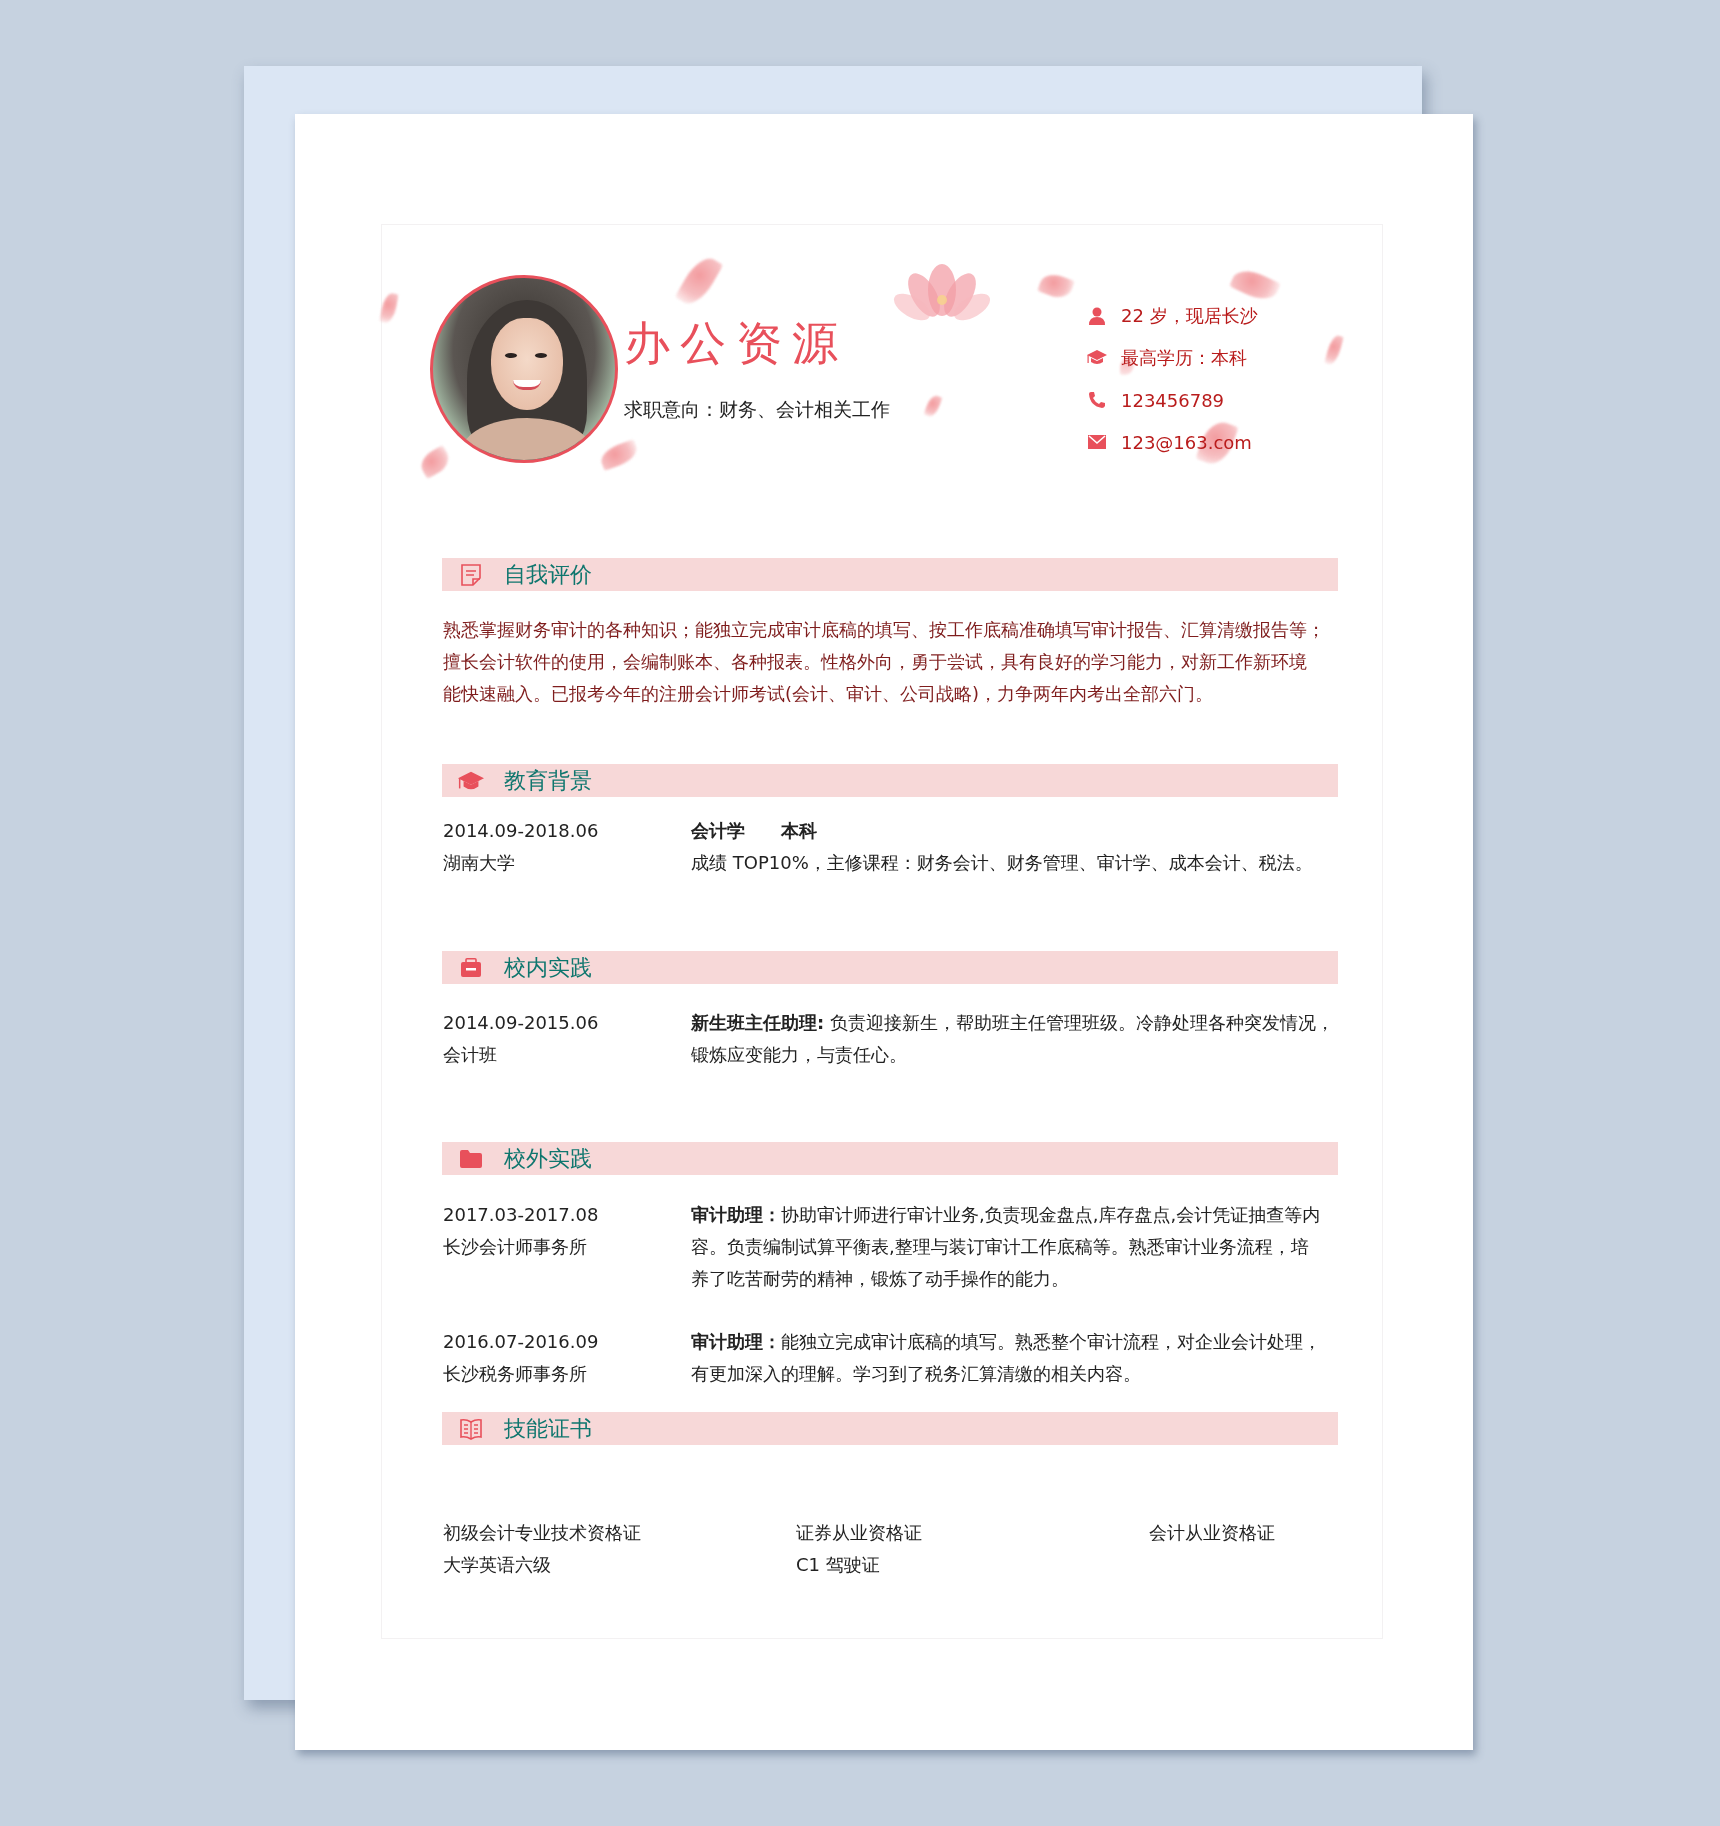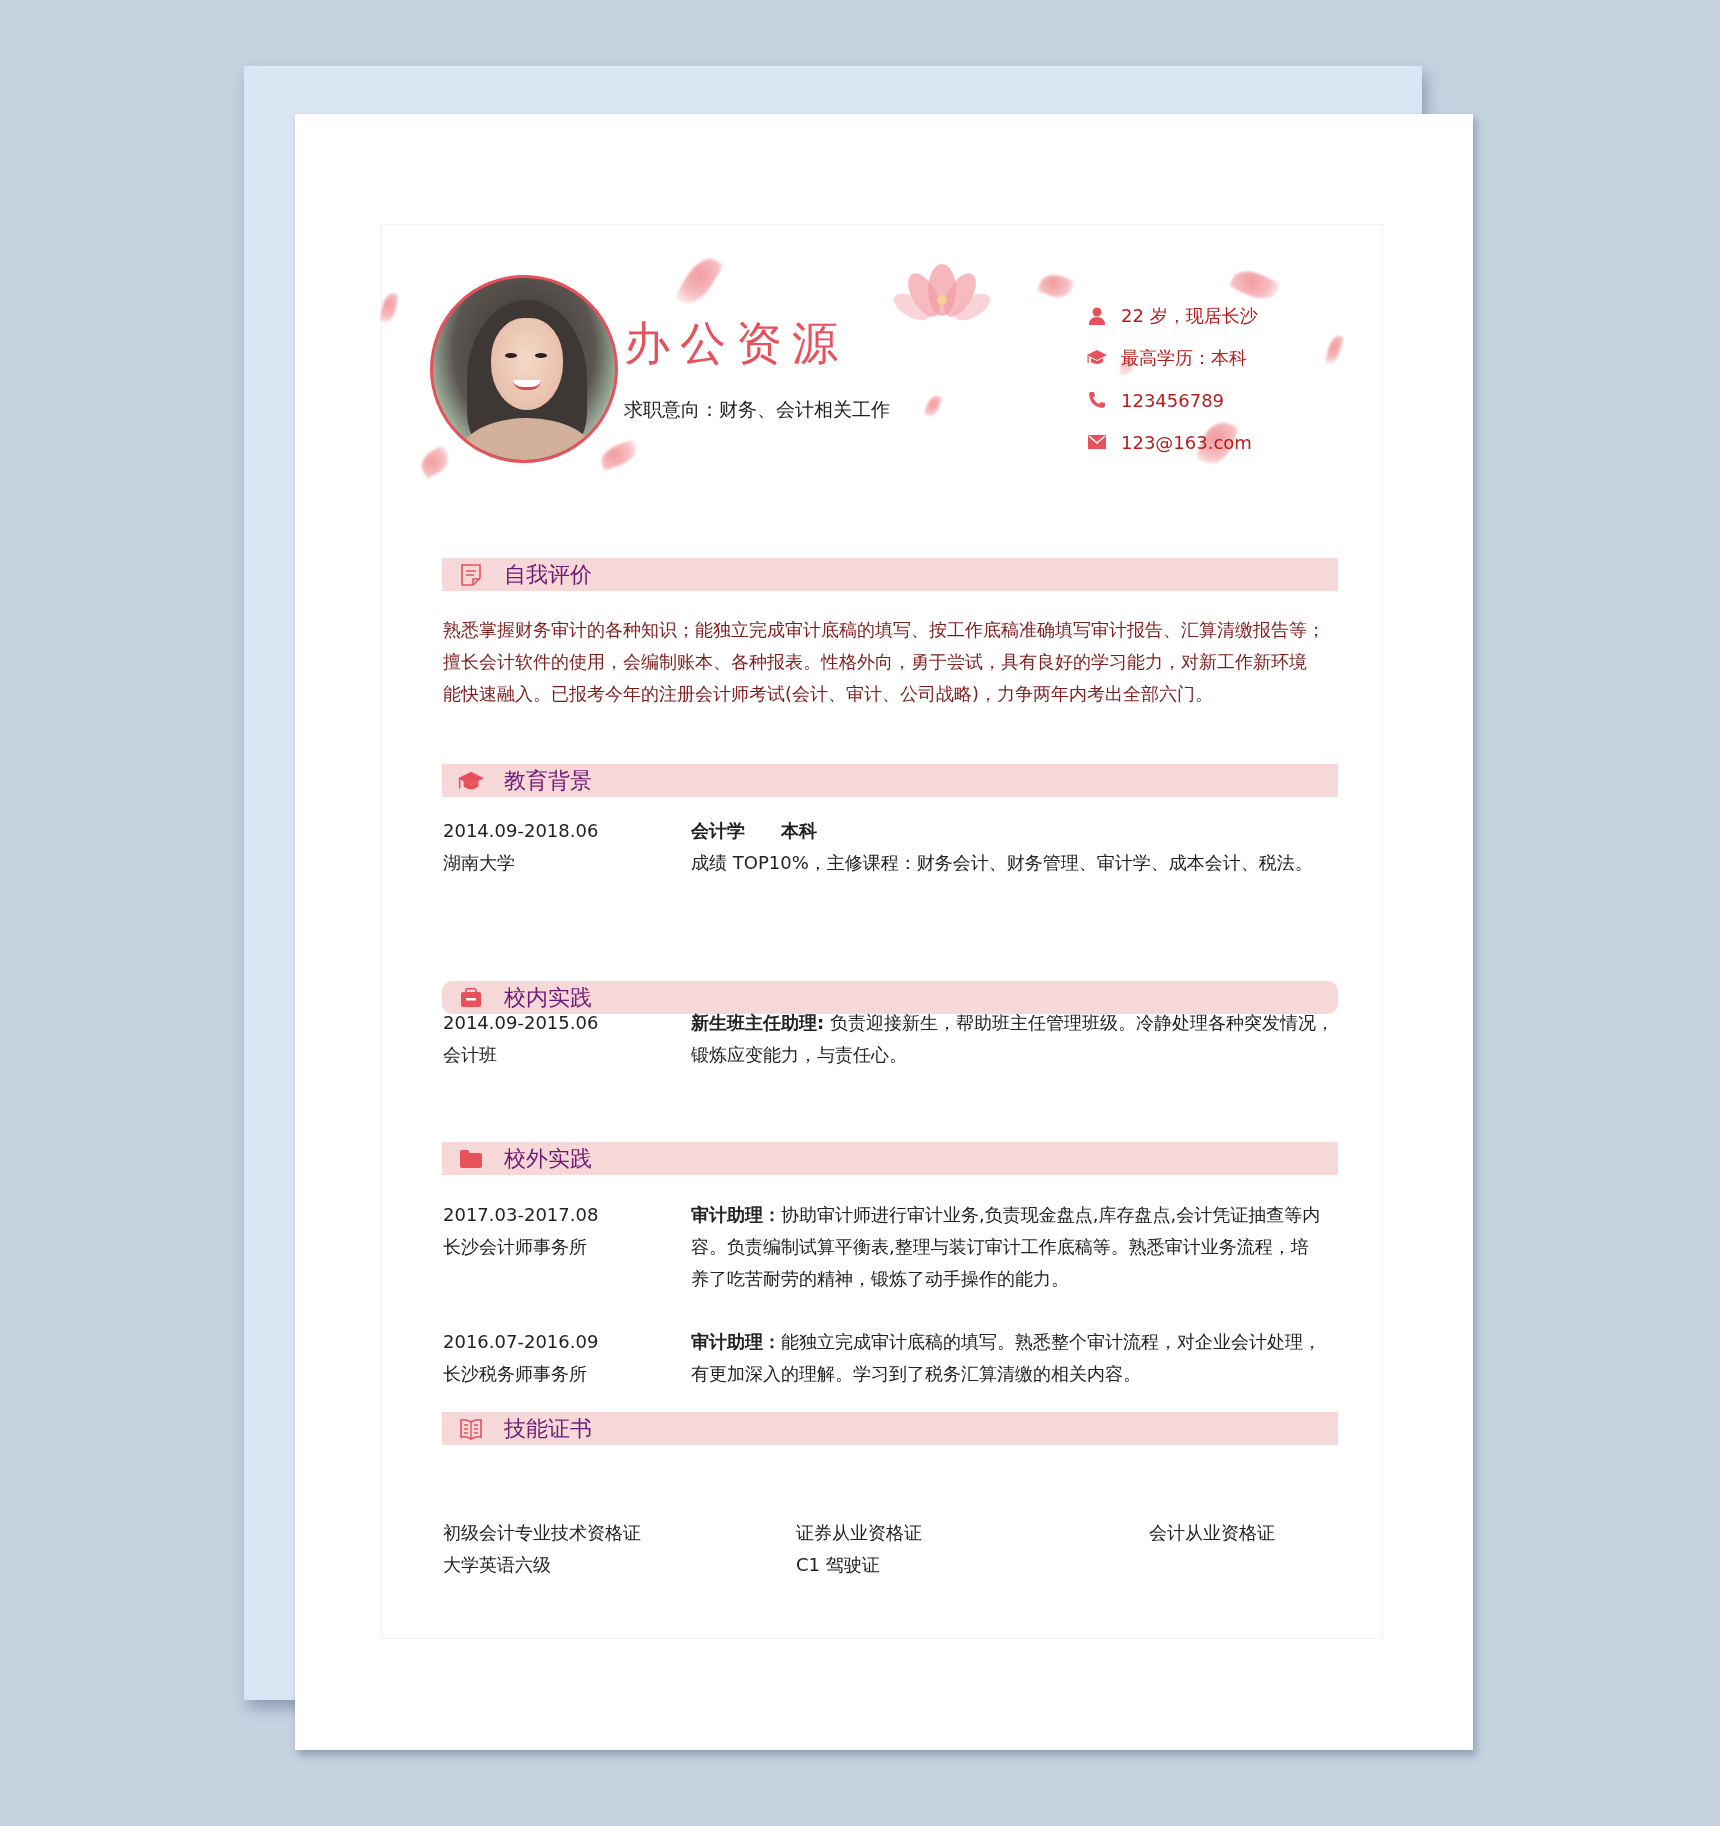--- a/index.html
+++ b/index.html
@@ -25,21 +25,21 @@
   .intent { position: absolute; left: 242px; top: 172px; font-size: 19px; color: #222; }
 
   .contact { position: absolute; left: 705px; top: 70px; }
   .contact-row { display: flex; align-items: center; height: 42px; }
   .contact-icon { width: 20px; height: 20px; margin-right: 14px; display: flex; align-items: center; justify-content: center; }
   .contact-text { font-size: 18px; color: #b91c1c; }
 
   
   .section-bar { position: absolute; left: 60px; width: 896px; height: 33px; background: #f7d8d8; display: flex; align-items: center; }
   .section-icon { width: 26px; height: 26px; margin-left: 16px; margin-right: 20px; display: flex; align-items: center; justify-content: center; }
-  .section-title { font-size: 22px; color: #701a75; }
+  .section-title { font-size: 22px; color: #0f766e; }
 
   .para { position: absolute; left: 61px; width: 895px; font-size: 18px; line-height: 32px; color: #7f1d1d; }
 
   .entry { position: absolute; left: 61px; width: 895px; font-size: 18px; line-height: 32px; }
   .entry .left { position: absolute; left: 0; top: 0; width: 240px; }
   .entry .right { position: absolute; left: 248px; top: 0; width: 648px; }
   .bold { font-weight: bold; }
   .gap { display: inline-block; width: 36px; }
 
   .skills { position: absolute; left: 61px; top: 1292px; width: 895px; font-size: 18px; line-height: 32px; }
@@ -152,21 +152,21 @@
       <div class="left">
         <div>2014.09-2018.06</div>
         <div>湖南大学</div>
       </div>
       <div class="right">
         <div class="bold"><span>会计学</span><span class="gap"></span><span>本科</span></div>
         <div>成绩 TOP10%，主修课程：财务会计、财务管理、审计学、成本会计、税法。</div>
       </div>
     </div>
 
-    <div class="section-bar" style="top:756px;border-radius:10px;">
+    <div class="section-bar" style="top:726px;">
       <span class="section-icon">
         <svg width="22" height="20" viewBox="0 0 22 20">
             <rect x="1" y="4" width="20" height="15" rx="2" fill="#e8505b"></rect>
             <rect x="6" y="0.8" width="10" height="4" rx="1" fill="none" stroke="#e8505b" stroke-width="1.6"></rect>
             <rect x="6" y="10" width="10" height="2.5" fill="#fff"></rect>
           </svg>
       </span>
       <span class="section-title">校内实践</span>
     </div>
     <div class="entry" style="top:782px;">

